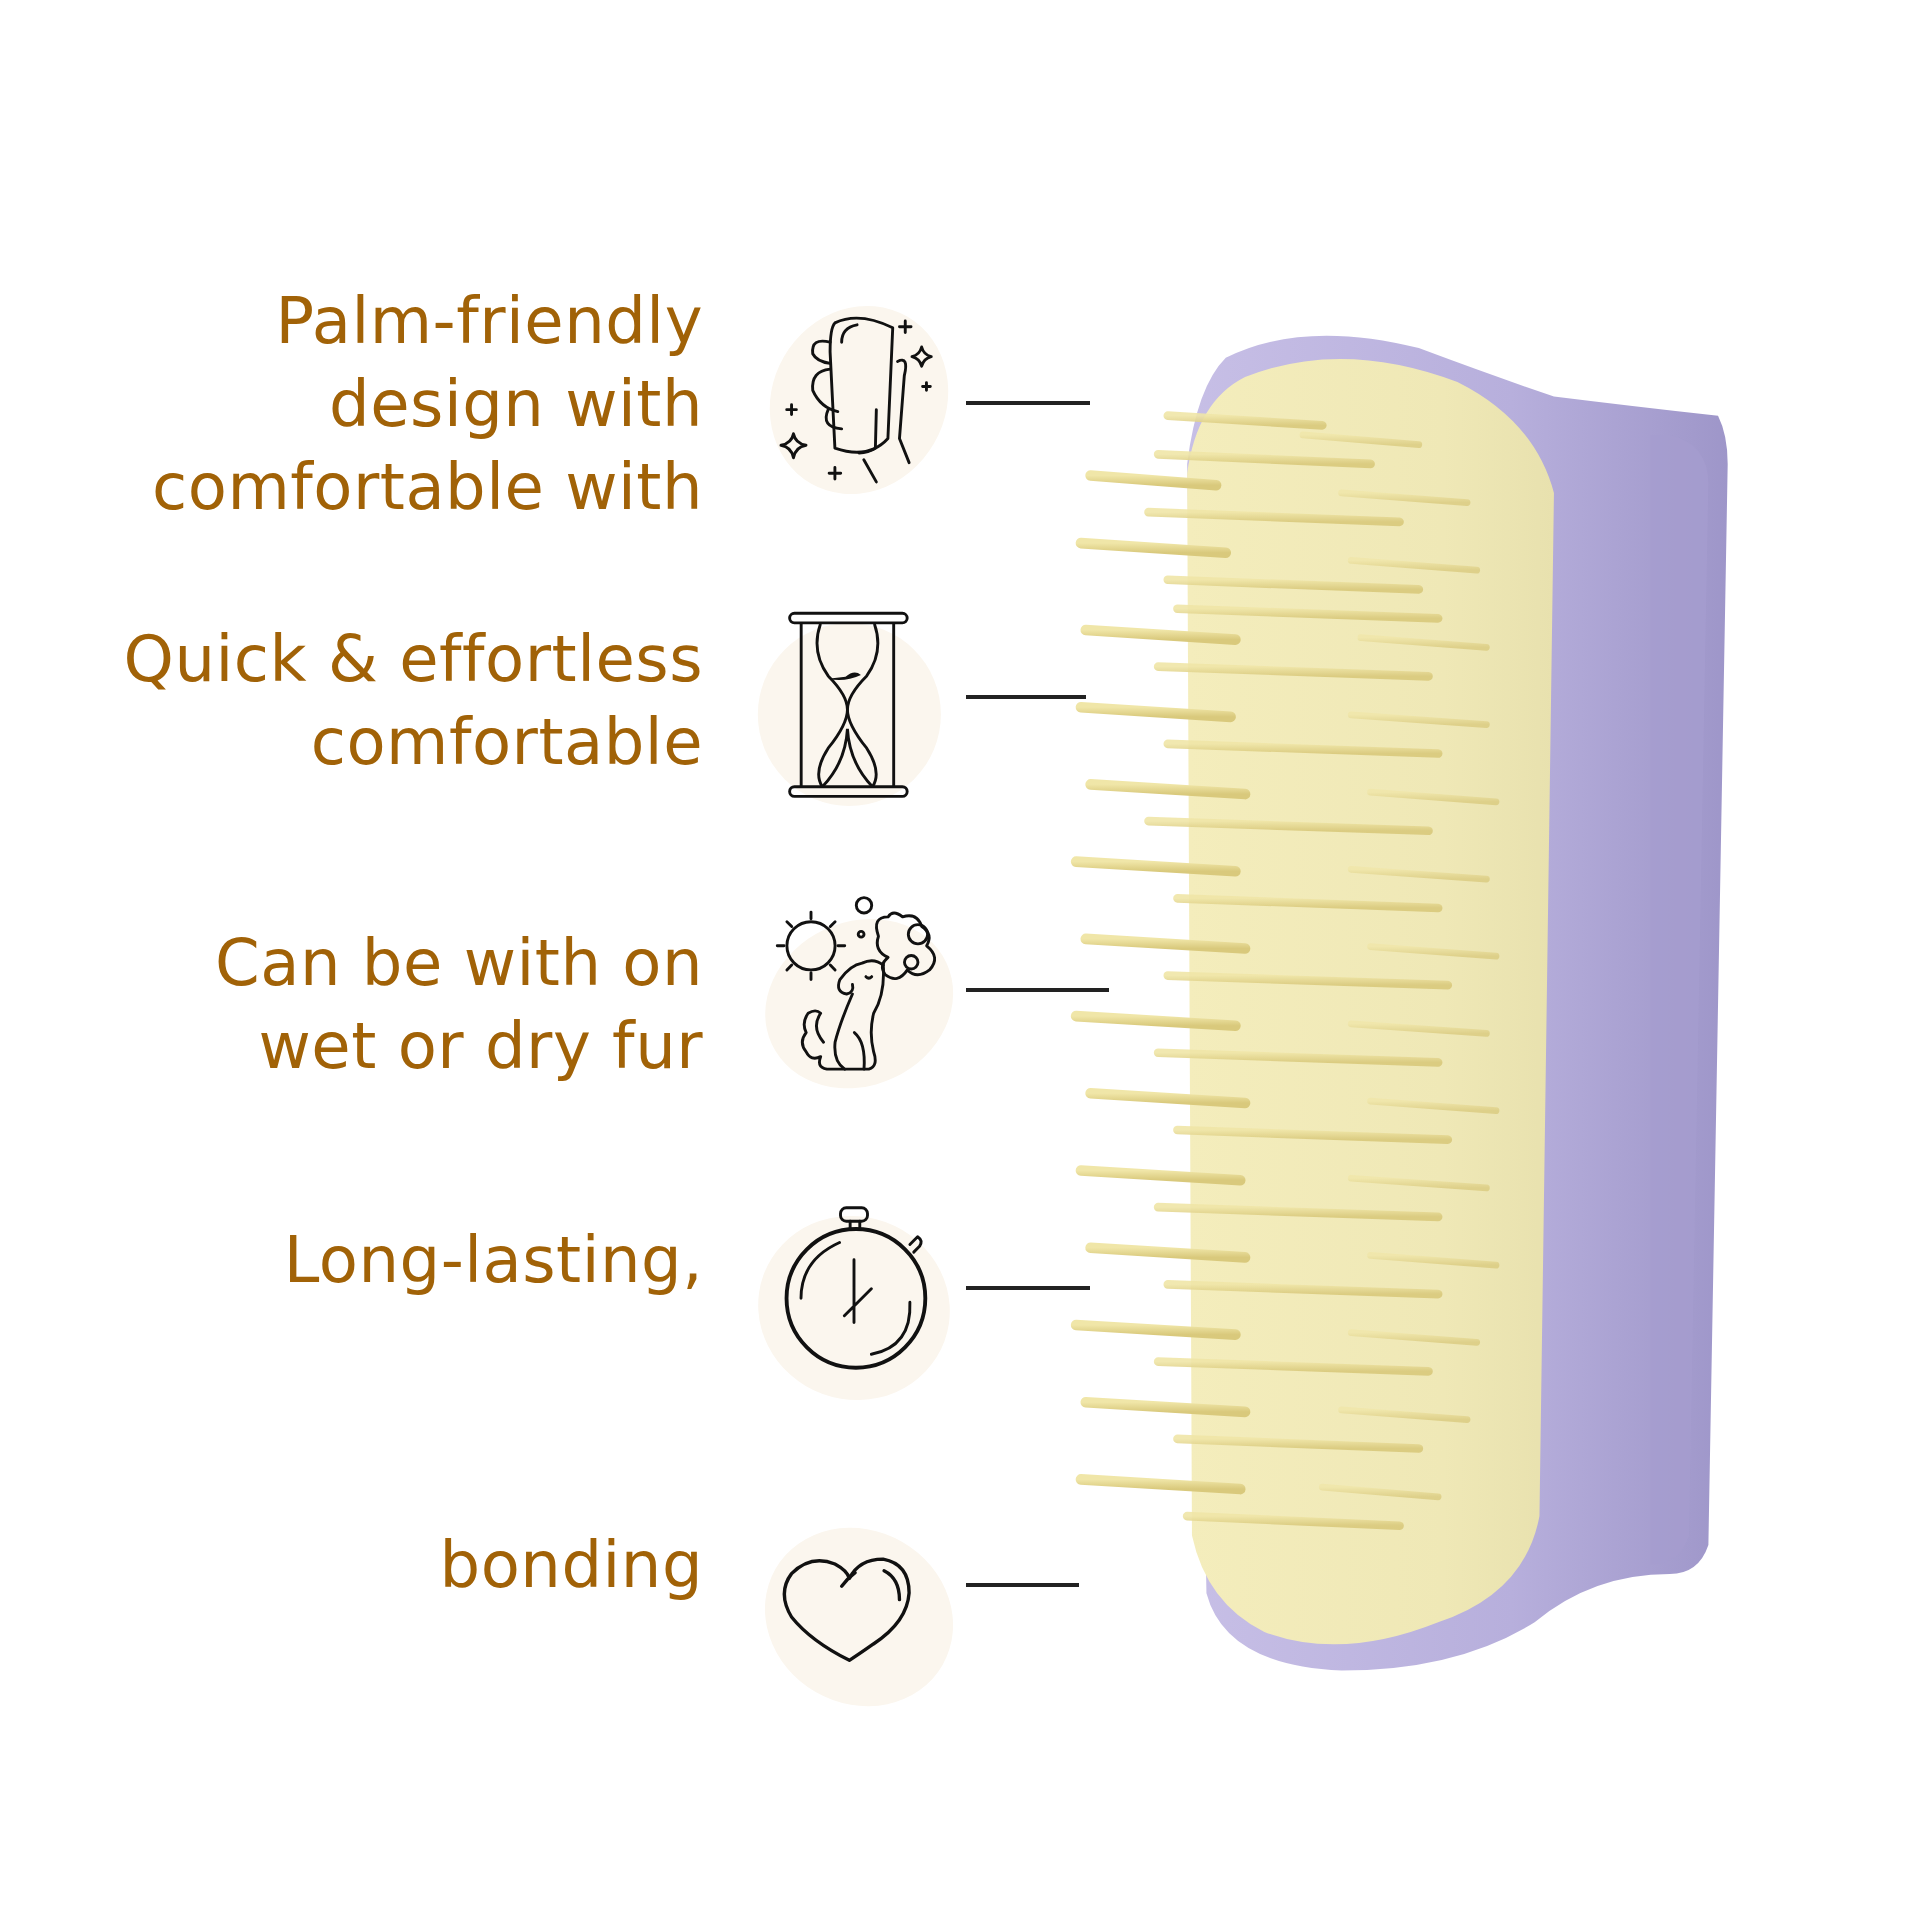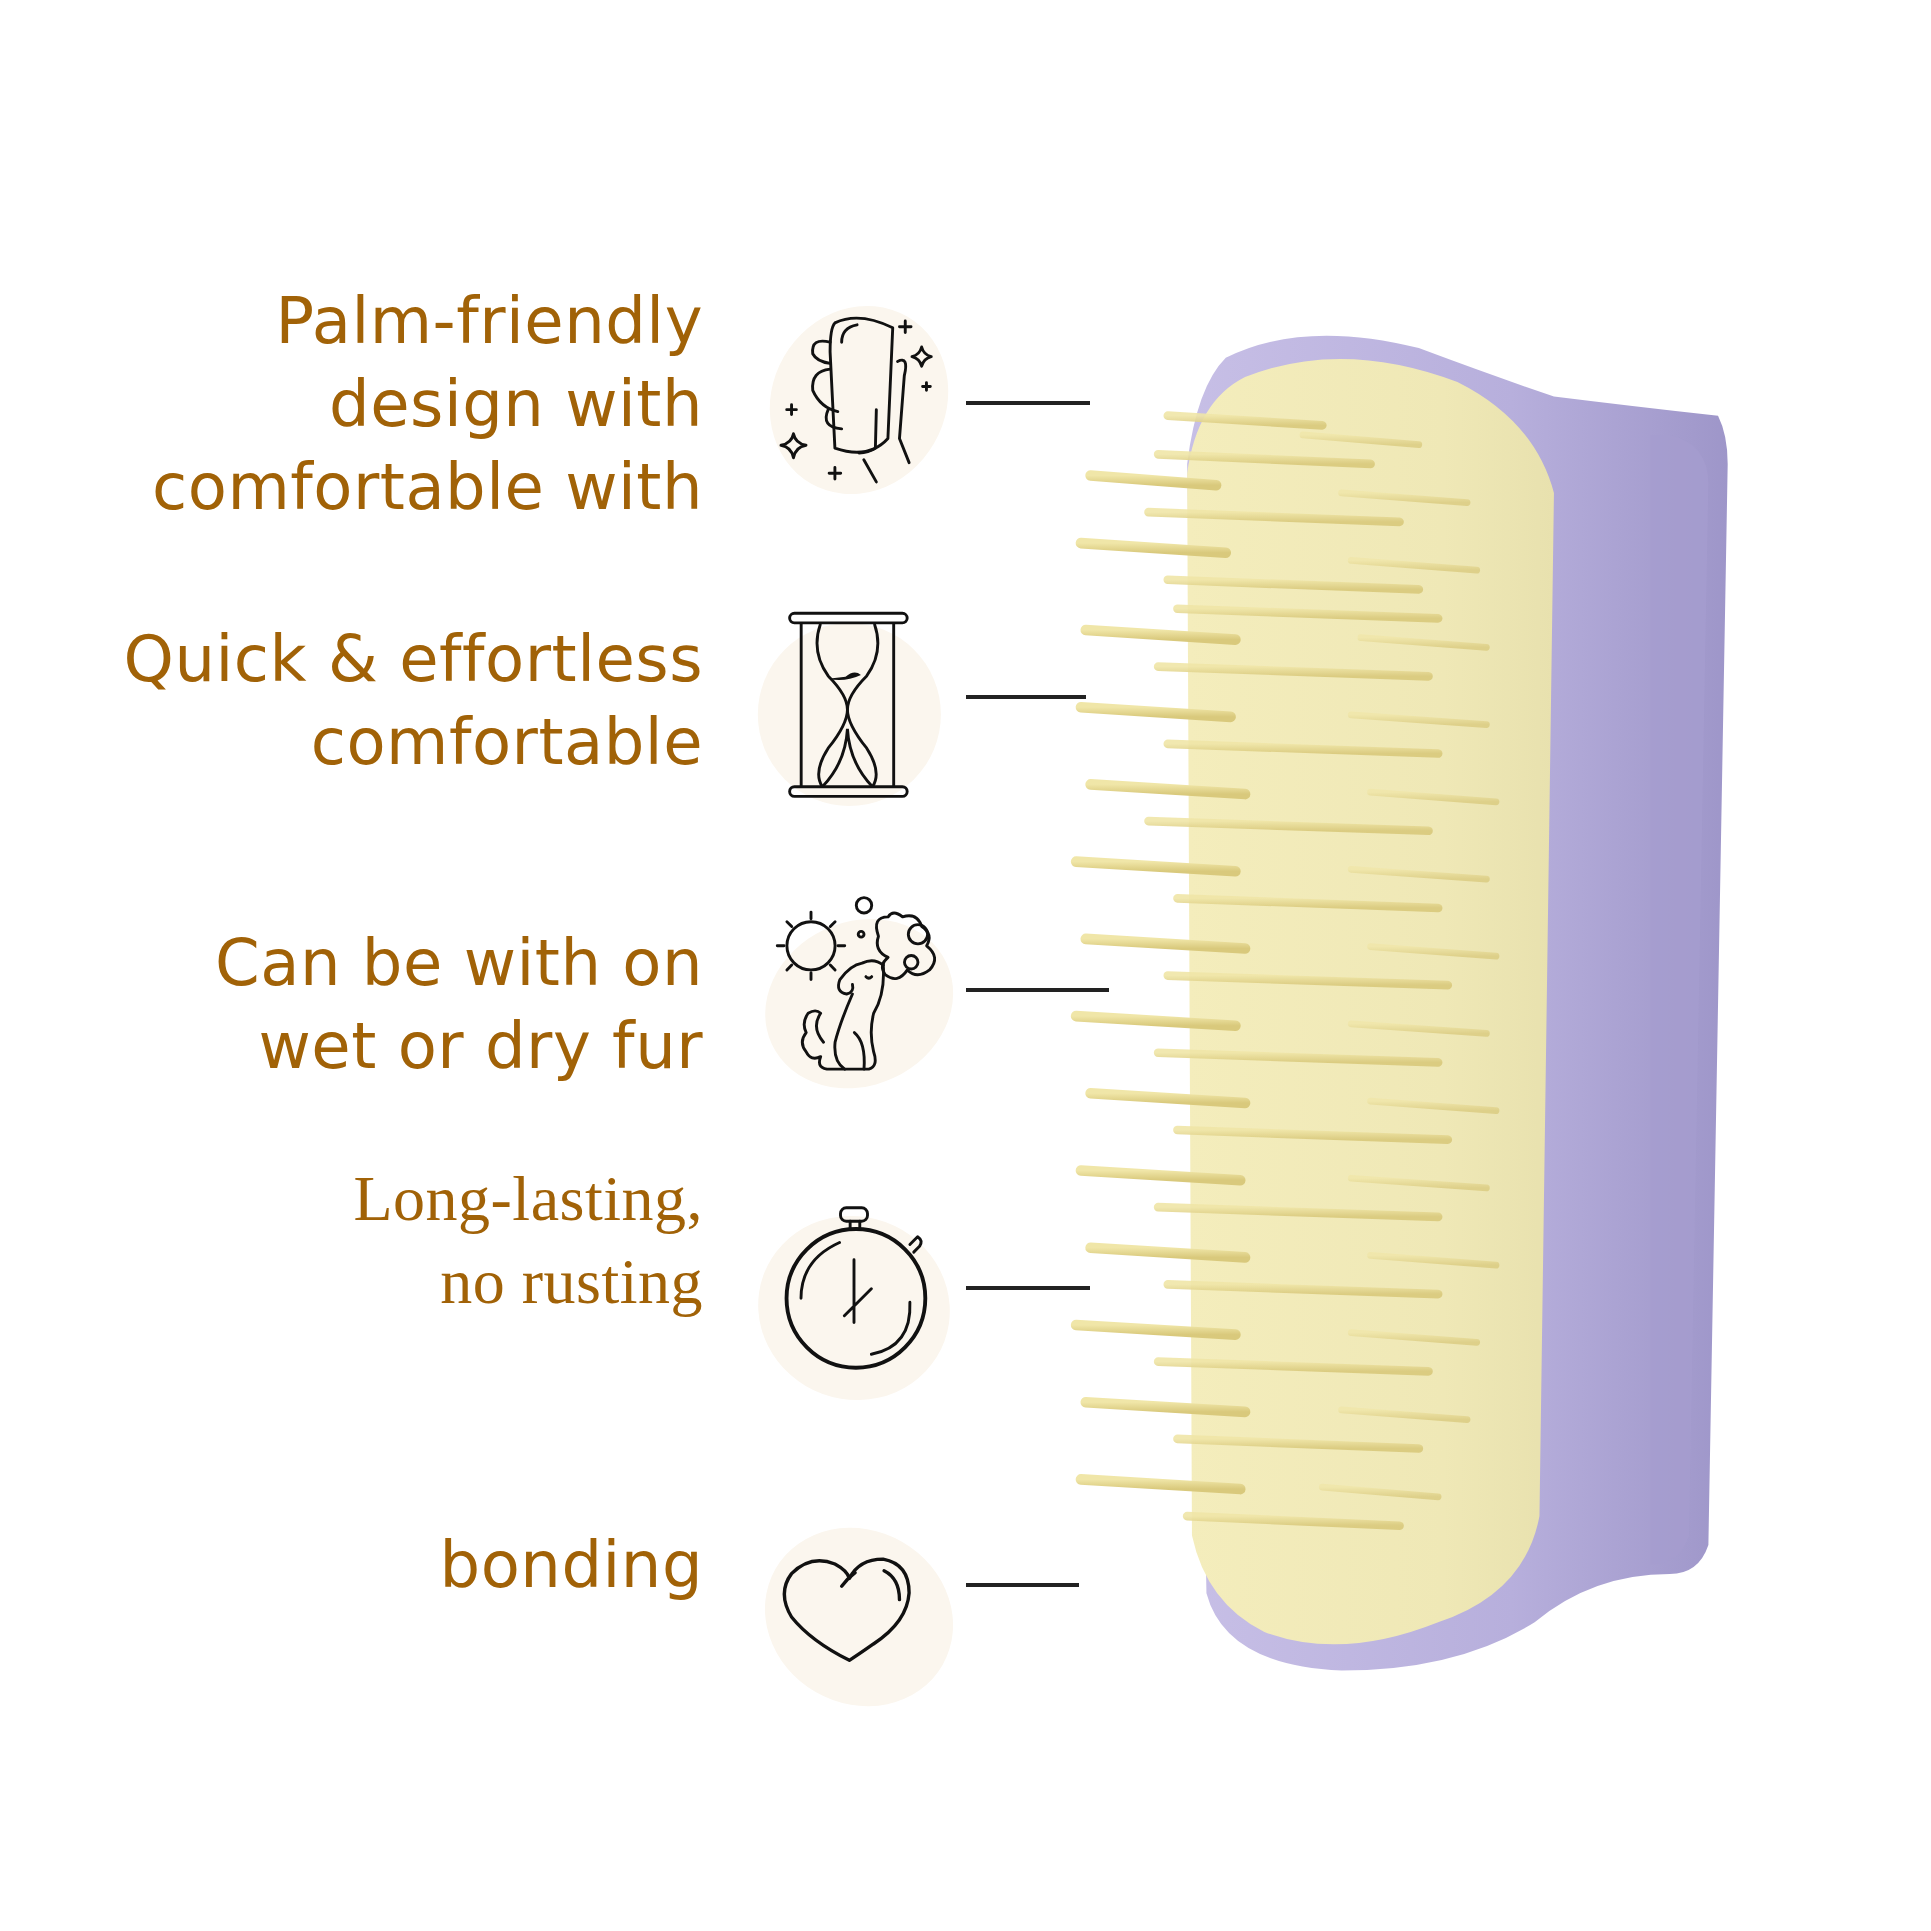--- a/index.html
+++ b/index.html
@@ -84,23 +84,22 @@
       <path d="M130 80 Q120 72 108 78 Q96 80 85 95 Q80 108 92 110 Q100 108 98 100"></path>
       <path d="M112 92 Q115 95 118 92"></path>
       <path d="M130 80 Q132 110 120 130 Q115 150 120 170 Q125 185 115 188 L75 188 Q60 188 65 175 Q55 180 50 170 Q42 160 50 150 Q45 140 52 130 Q60 125 65 130 Q55 145 68 160"></path>
       <path d="M98 110 Q85 140 80 160 Q78 180 90 188"></path>
       <path d="M100 150 Q112 160 110 188"></path>
     </g>
   </svg>
 </div>
 <div class="connector" style="left:966px; top:988px; width:143px;"></div>
 
-<div class="feature-text" style="top:1157px;font-family:Liberation Serif, serif;">
+<div class="feature-text" style="top:1219px;">
   <span>Long-lasting,</span>
-  <span>no rusting</span>
 </div>
 <div class="icon-wrap" style="left:748px; top:1202px;">
   <svg viewBox="0 0 220 220">
     <ellipse cx="110" cy="110" rx="100" ry="95" fill="#fbf6ee" transform="rotate(20 110 110)"></ellipse>
     <g fill="none" stroke="#111" stroke-width="3" stroke-linecap="round" stroke-linejoin="round">
       <circle cx="112" cy="100" r="72" stroke-width="4"></circle>
       <rect x="96" y="6" width="28" height="14" rx="6"></rect>
       <path d="M106 20 L106 28 M116 20 L116 28"></path>
       <path d="M168 44 L176 36 Q182 40 178 46 L172 52"></path>
       <path d="M55 100 Q55 60 95 42"></path>

